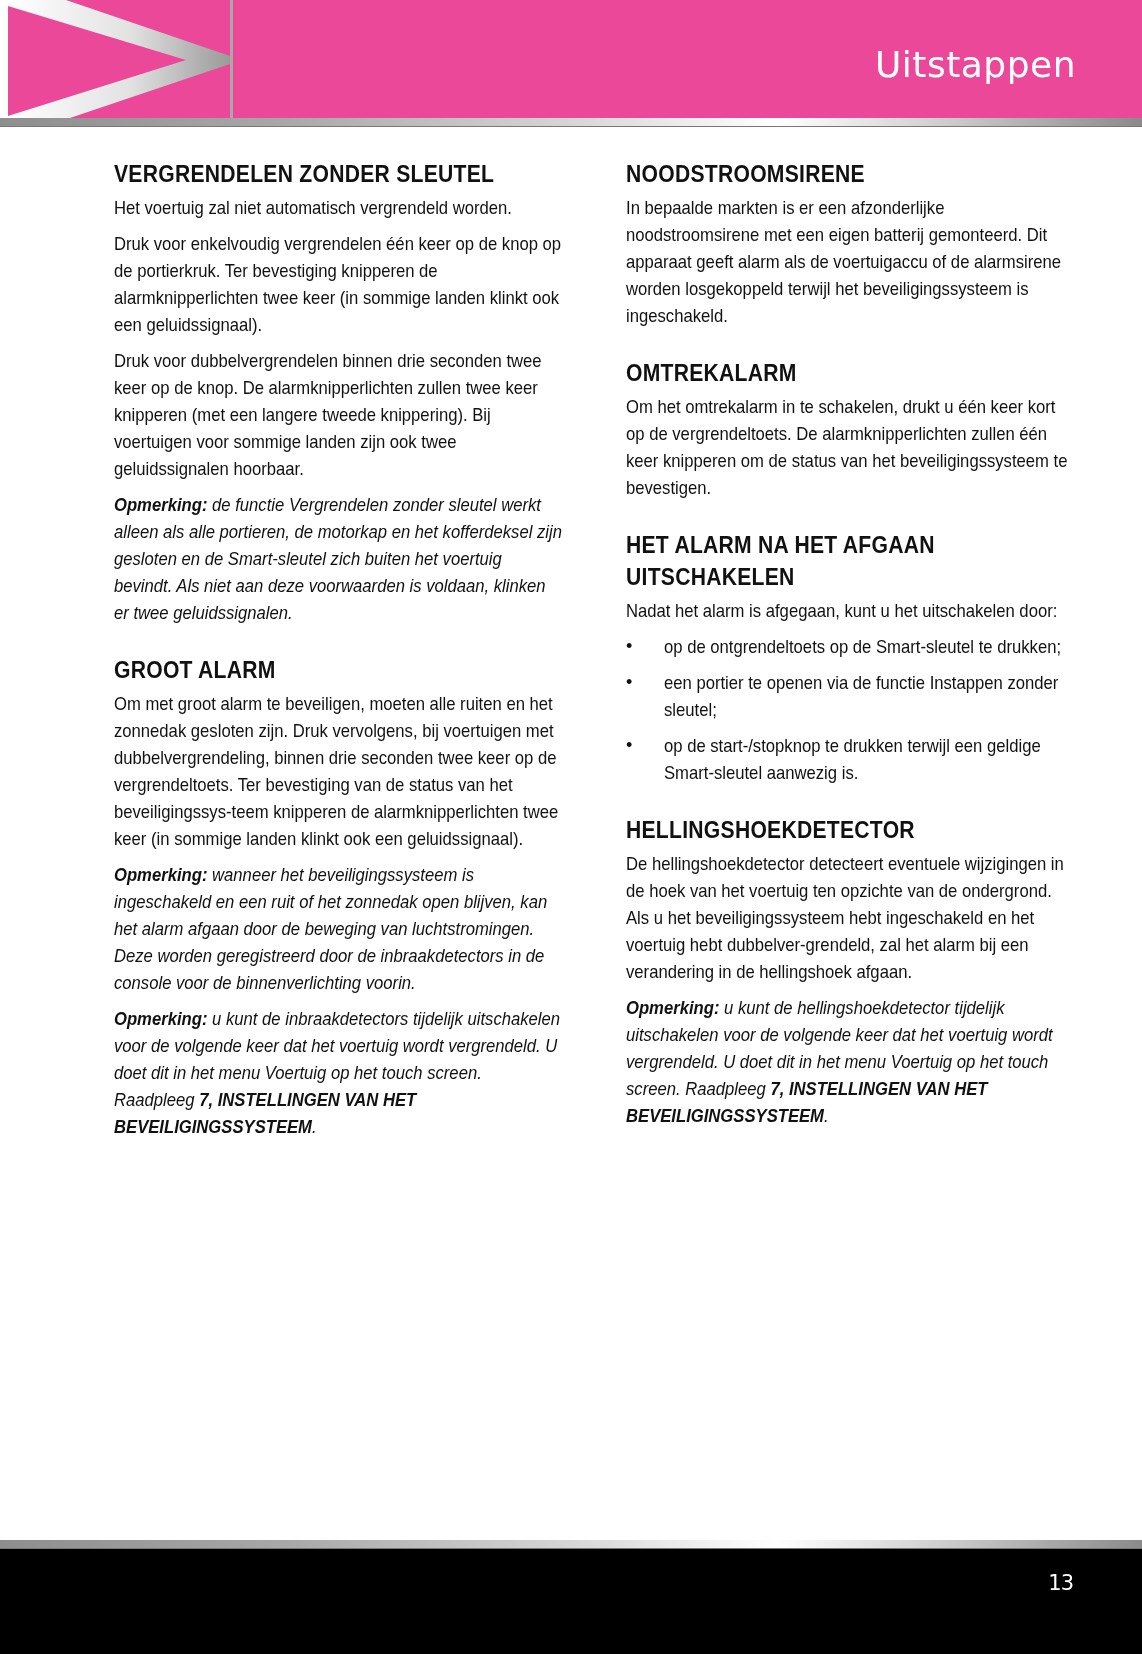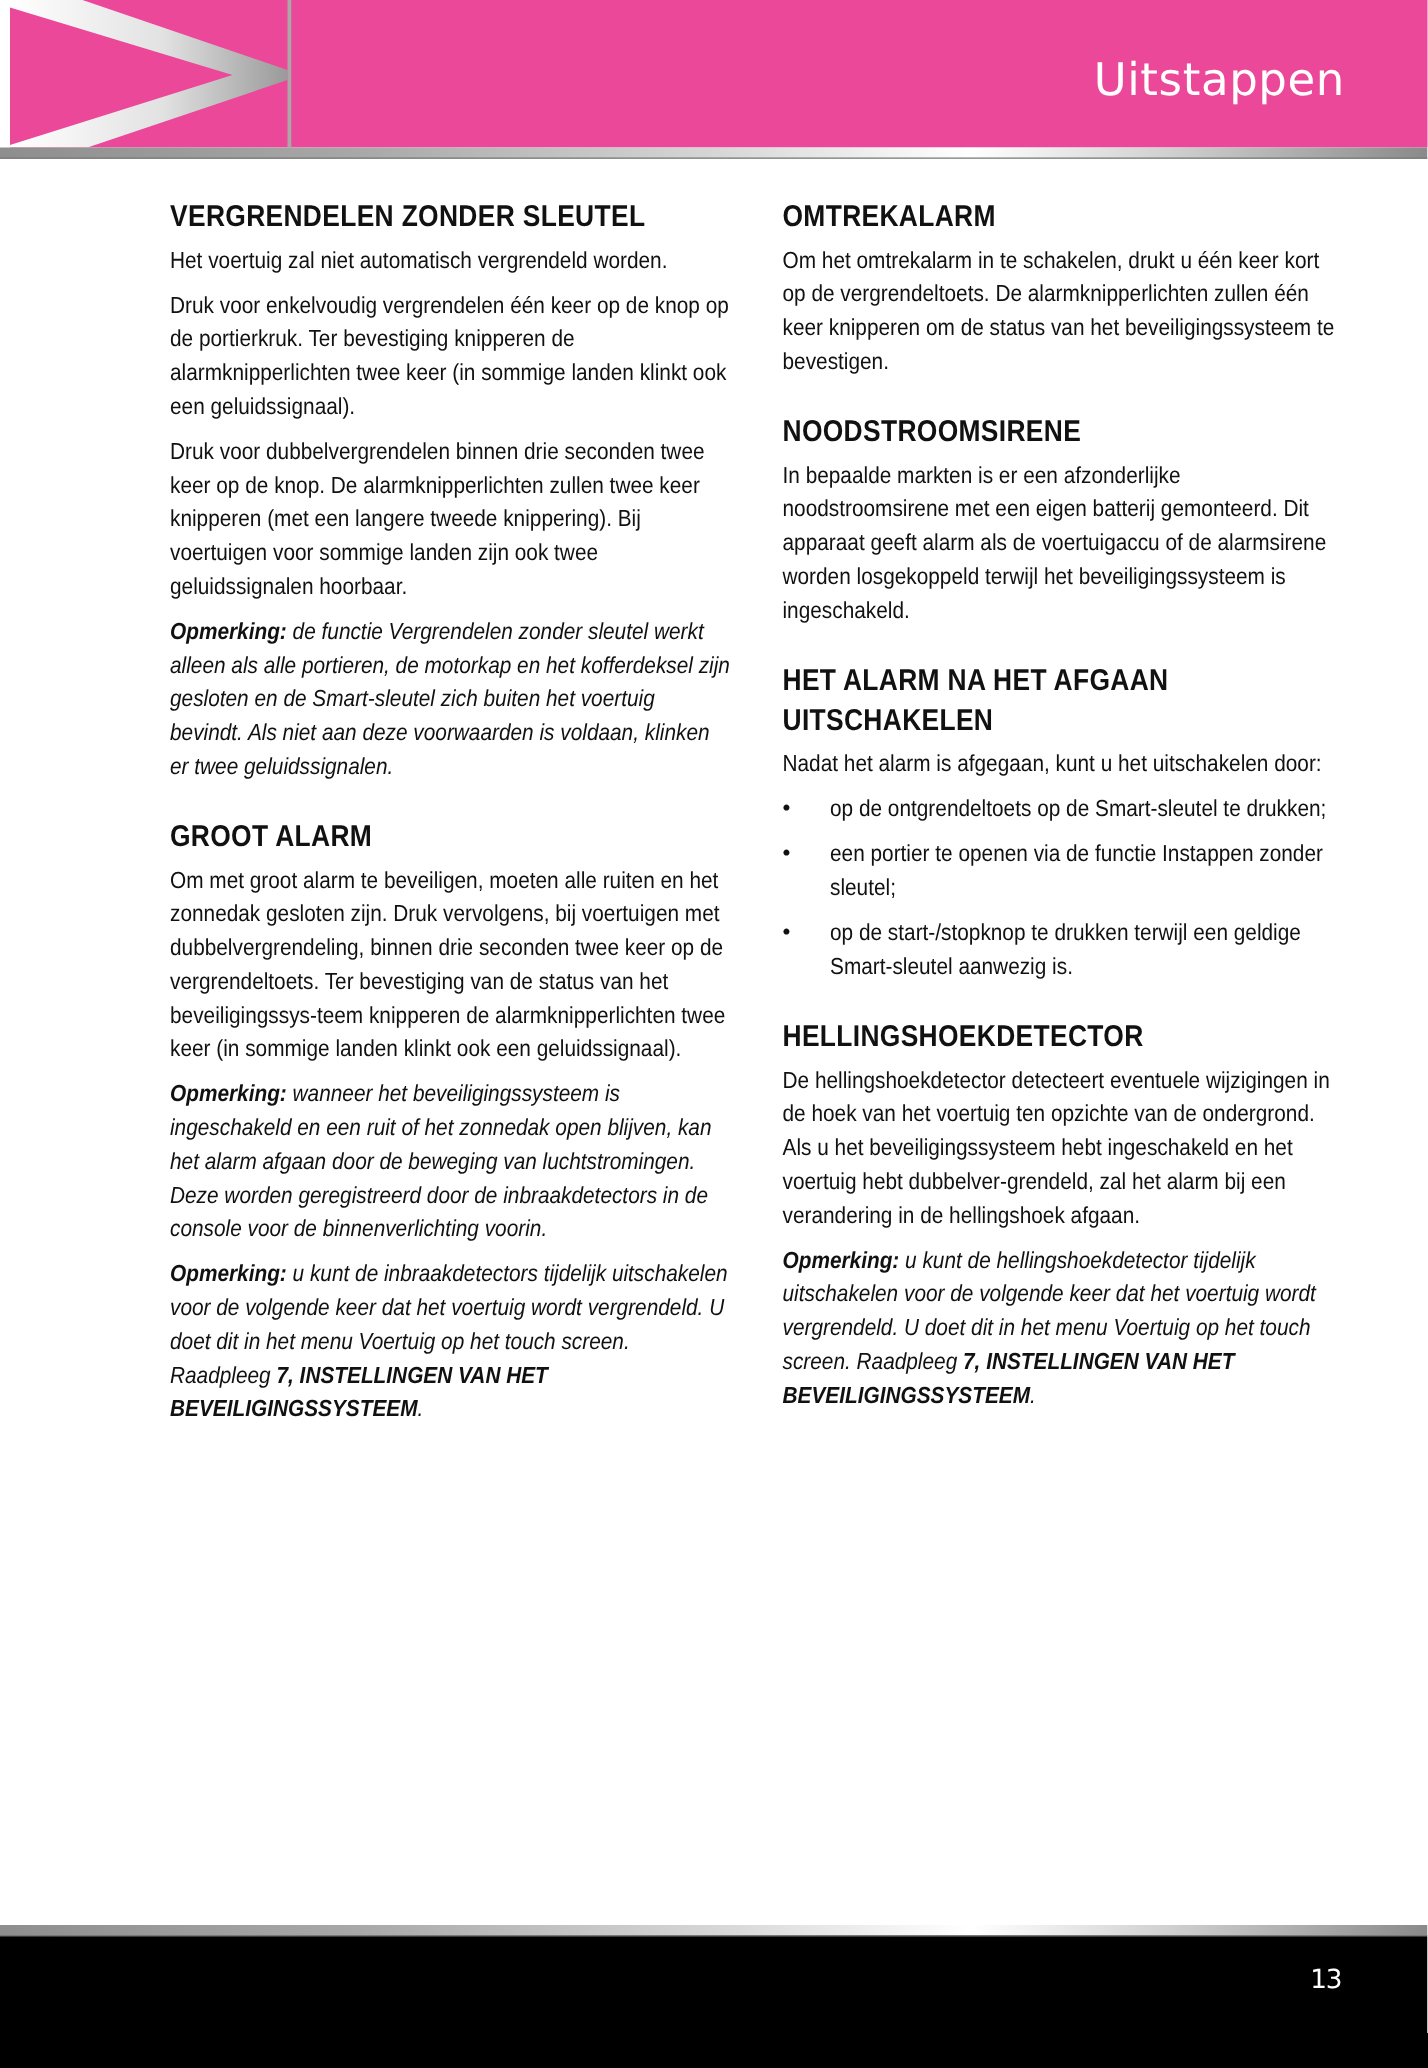--- a/index.html
+++ b/index.html
@@ -30,21 +30,21 @@
   }
   .page-number {
     position: absolute; right: 69px; top: 22px; color: #fff;
     font-family: "DejaVu Sans", sans-serif; font-size: 21px; letter-spacing: -1px;
   }
   .col {
     position: absolute; top: 158px; width: 448px;
     font-family: "Liberation Sans", sans-serif; font-size: 18.5px; line-height: 27px;
     transform-origin: left top;
   }
-  .col-left { left: 136px; }
+  .col-left { left: 114px; }
   .col-right { left: 626px; }
   h2 {
     margin: 0 0 4px 0; font-size: 24px; line-height: 32px; font-weight: bold;
     letter-spacing: 0.3px; transform: scaleX(0.88); transform-origin: left center;
     white-space: nowrap;
   }
   h2.wrap { white-space: normal; width: 500px; }
   .section { margin-bottom: 28px; }
   p {
     margin: 0 0 9px 0; transform: scaleX(0.9); transform-origin: left top; width: 500px;
@@ -88,27 +88,27 @@
   <div class="section">
     <h2>GROOT ALARM</h2>
     <p>Om met groot alarm te beveiligen, moeten alle ruiten en het zonnedak gesloten zijn. Druk vervolgens, bij voertuigen met dubbelvergrendeling, binnen drie seconden twee keer op de vergrendeltoets. Ter bevestiging van de status van het beveiligingssys-teem knipperen de alarmknipperlichten twee keer (in sommige landen klinkt ook een geluidssignaal).</p>
     <p class="note"><span class="note-label">Opmerking:</span><span> wanneer het beveiligingssysteem is ingeschakeld en een ruit of het zonnedak open blijven, kan het alarm afgaan door de beweging van luchtstromingen. Deze worden geregistreerd door de inbraakdetectors in de console voor de binnenverlichting voorin.</span></p>
     <p class="note"><span class="note-label">Opmerking:</span><span> u kunt de inbraakdetectors tijdelijk uitschakelen voor de volgende keer dat het voertuig wordt vergrendeld. U doet dit in het menu Voertuig op het touch screen. Raadpleeg </span><span class="ref">7, INSTELLINGEN VAN HET BEVEILIGINGSSYSTEEM</span><span>.</span></p>
   </div>
 </div>
 
 <div class="col col-right">
   <div class="section">
-    <h2>OMTREKALARM</h2>
-    <p>Om het omtrekalarm in te schakelen, drukt u één keer kort op de vergrendeltoets. De alarmknipperlichten zullen één keer knipperen om de status van het beveiligingssysteem te bevestigen.</p>
+    <h2>NOODSTROOMSIRENE</h2>
+    <p>In bepaalde markten is er een afzonderlijke noodstroomsirene met een eigen batterij gemonteerd. Dit apparaat geeft alarm als de voertuigaccu of de alarmsirene worden losgekoppeld terwijl het beveiligingssysteem is ingeschakeld.</p>
   </div>
 
   <div class="section">
-    <h2>NOODSTROOMSIRENE</h2>
-    <p>In bepaalde markten is er een afzonderlijke noodstroomsirene met een eigen batterij gemonteerd. Dit apparaat geeft alarm als de voertuigaccu of de alarmsirene worden losgekoppeld terwijl het beveiligingssysteem is ingeschakeld.</p>
+    <h2>OMTREKALARM</h2>
+    <p>Om het omtrekalarm in te schakelen, drukt u één keer kort op de vergrendeltoets. De alarmknipperlichten zullen één keer knipperen om de status van het beveiligingssysteem te bevestigen.</p>
   </div>
 
   <div class="section">
     <h2 class="wrap">HET ALARM NA HET AFGAAN UITSCHAKELEN</h2>
     <p>Nadat het alarm is afgegaan, kunt u het uitschakelen door:</p>
     <ul>
       <li>
           <span class="bullet">•</span>
           <p>op de ontgrendeltoets op de Smart-sleutel te drukken;</p>
         </li>

